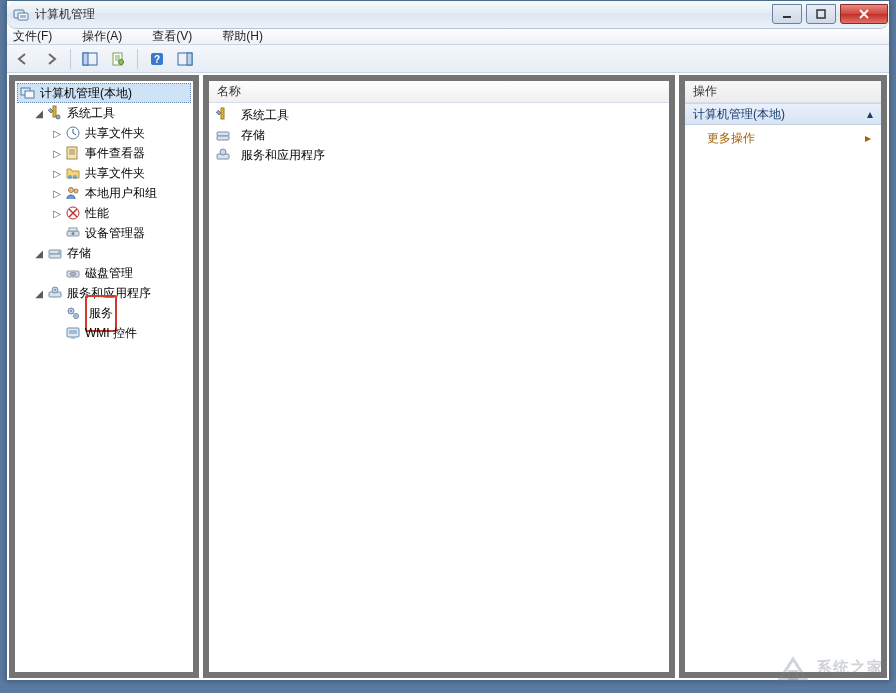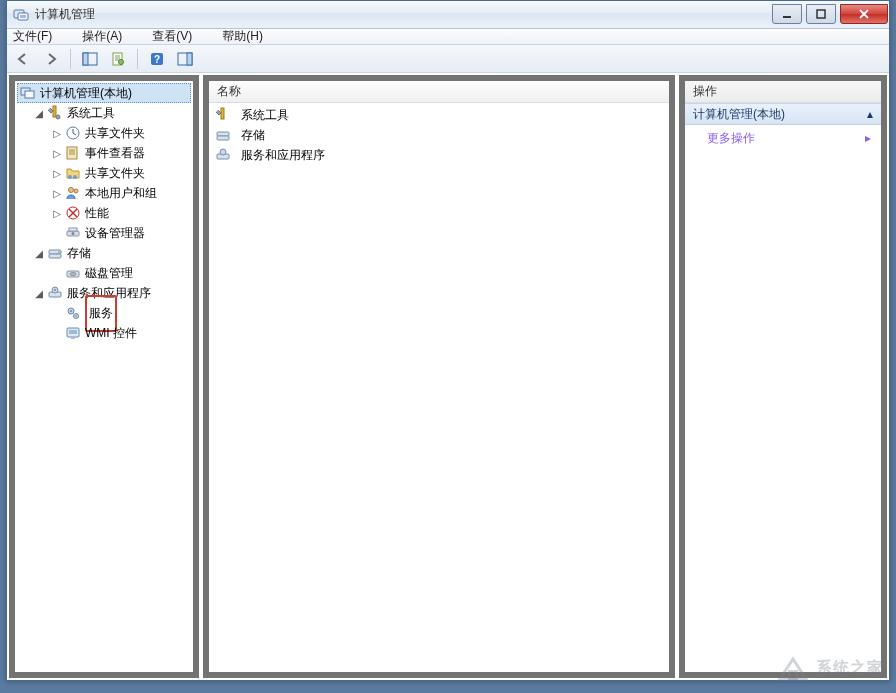--- a/index.html
+++ b/index.html
@@ -21,20 +21,21 @@
     flex-direction: column;
     box-shadow: 0 0 6px rgba(0,0,0,0.3);
   }
   .titlebar {
     height: 28px;
     background: linear-gradient(to bottom, #f6f9fc 0%, #e6edf5 45%, #dde6f1 46%, #eaf1f9 100%);
     border-bottom: 1px solid #b5c4d6;
     display: flex;
     align-items: center;
     padding: 0 4px;
+    border-radius: 9px;
   }
   .titlebar .app-icon {
     width: 16px; height: 16px; margin: 0 6px 0 2px;
     display: inline-flex; align-items:center; justify-content:center;
   }
   .titlebar .title { color: #2a2a2a; flex: 1; }
   .win-controls { display:flex; gap:0; margin-right:-3px; margin-top:-1px;}
   .win-btn {
     width: 30px; height: 20px;
     border: 1px solid #6c80a0;
@@ -133,21 +134,21 @@
   .action-section {
     height:22px;
     background: linear-gradient(to bottom,#eaf1fb,#d7e4f4);
     border-top:1px solid #cbd6e6;
     border-bottom:1px solid #c2cfe1;
     display:flex; align-items:center; justify-content:space-between;
     padding:0 8px; color:#1a3a6e;
   }
   .action-item {
     height:22px; display:flex; align-items:center; justify-content:space-between;
-    padding: 4px 10px 0 22px; color:#8b5cf6;text-align:center;
+    padding: 4px 10px 0 22px; color:#a16207;text-align:center;
   }
   .watermark {
     position:absolute; right:12px; bottom:10px;
     color: rgba(120,130,140,0.35);
     font-size: 16px; font-weight:bold;
     letter-spacing:1px;
     pointer-events:none;
     display:flex; align-items:center; gap:6px;
   }
   .indent-0 { padding-left: 2px; }

